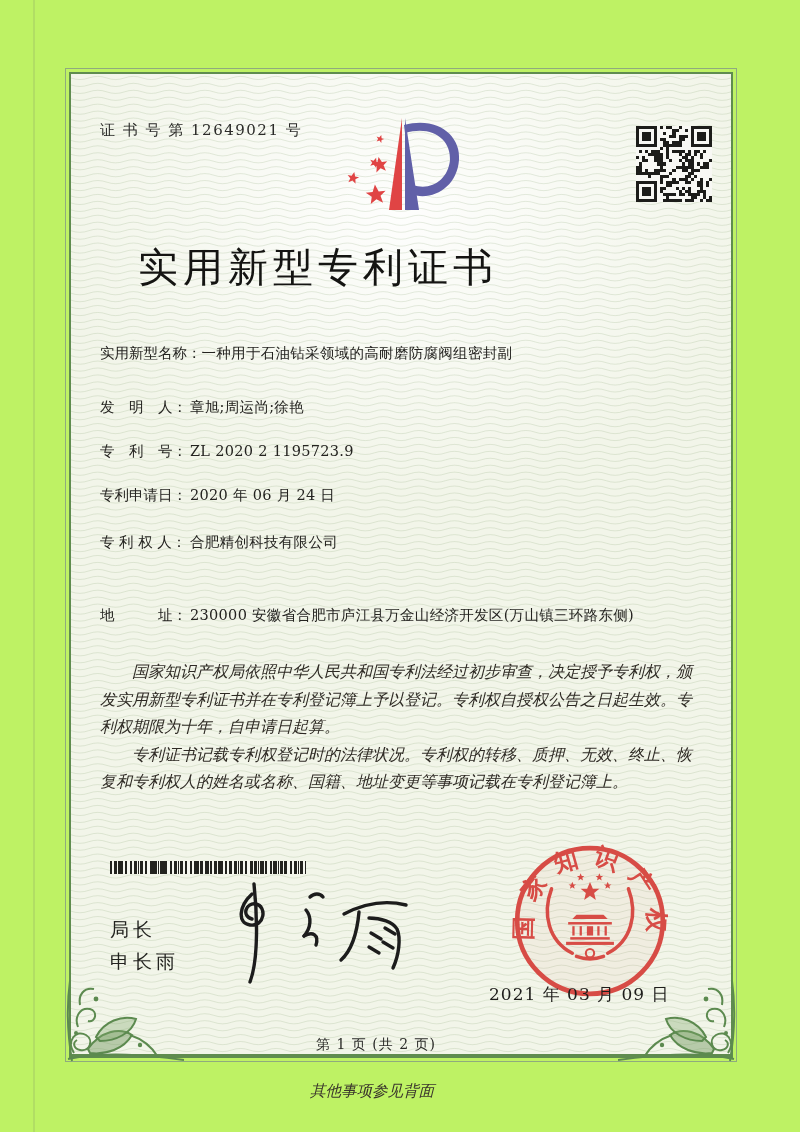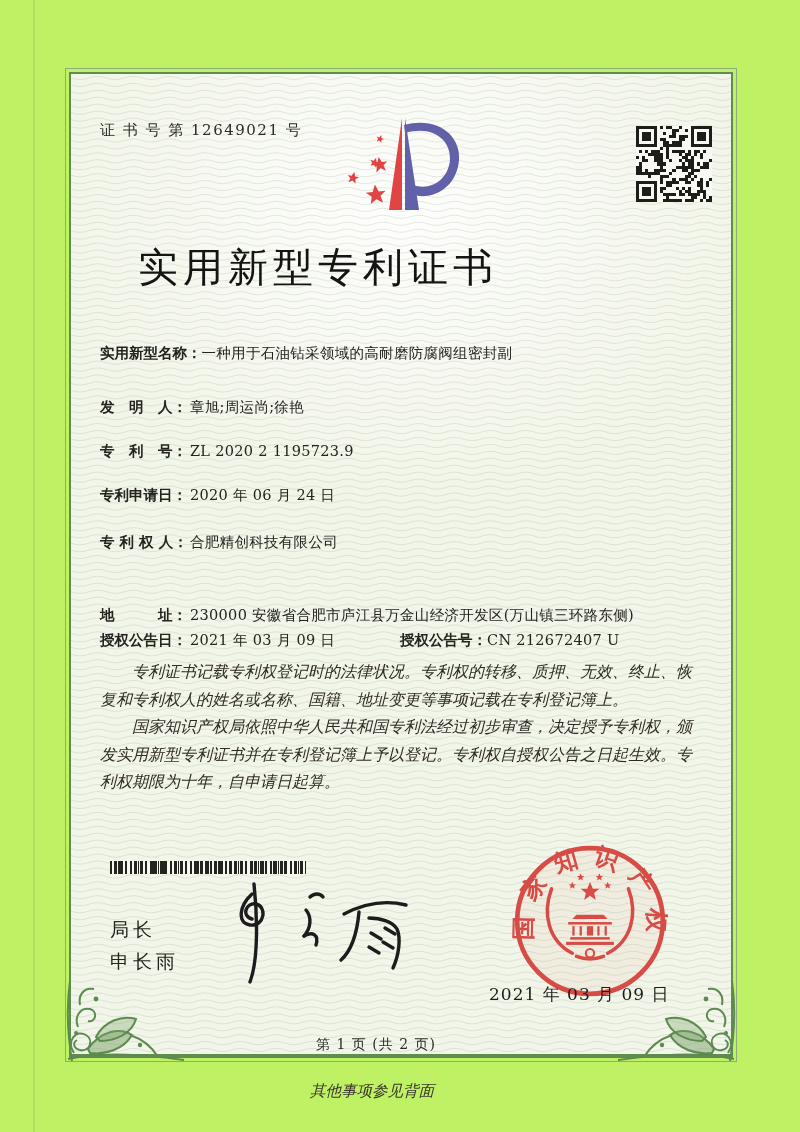--- a/index.html
+++ b/index.html
@@ -24,21 +24,21 @@
   
   .cert-no{position:absolute;left:100px;top:121px;font-size:15px;
     letter-spacing:1.5px;color:#2a2a28;}
   .logo{position:absolute;left:338px;top:112px;width:126px;height:104px;}
   .qr{position:absolute;left:636px;top:126px;width:76px;height:76px;}
   .title{position:absolute;left:0;top:240px;width:636px;text-align:center;
     font-size:40px;font-weight:500;letter-spacing:5px;color:#141412;}
   
   .field-row{position:absolute;left:100px;font-size:14.5px;line-height:22px;
     color:#242320;white-space:nowrap;}
-  .f-label{display:inline-block;min-width:90px;white-space:nowrap;font-weight:bold;}
+  .f-label{display:inline-block;min-width:90px;white-space:nowrap;}
   .f-value{letter-spacing:.3px;}
   .f-value.wide{display:inline-block;width:462px;white-space:normal;
     vertical-align:top;line-height:22px;}
   .pair2{position:absolute;left:300px;top:0;white-space:nowrap;}
   .pair2 .f-label{min-width:86px;}
   
   .legal{position:absolute;left:100px;top:658px;width:607px;
     font-size:16px;font-style:italic;line-height:27.5px;color:#2e2a24;}
   .legal p{margin:0;text-indent:2em;}
   
@@ -116,30 +116,24 @@
   </div>
   <div class="field-row" style="top:484px">
     <span class="f-label">专利申请日：</span><span class="f-value">2020 年 06 月 24 日</span>
   </div>
   <div class="field-row" style="top:531px">
     <span class="f-label">专 利 权 人：</span><span class="f-value">合肥精创科技有限公司</span>
   </div>
   <div class="field-row" style="top:604px">
     <span class="f-label">地　　　址：</span><span class="f-value wide">230000 安徽省合肥市庐江县万金山经济开发区(万山镇三环路东侧)</span>
   </div>
-  <div class="field-row" style="top:629px;width:620px">
-    <span class="f-label">授权公告日：</span><span class="f-value">2021 年 03 月 09 日</span>
-    <span class="pair2">
-      <span class="f-label">授权公告号：</span><span class="f-value">CN 212672407 U</span>
-    </span>
-  </div>
 
   <div class="legal">
+    <p>国家知识产权局依照中华人民共和国专利法经过初步审查，决定授予专利权，颁发实用新型专利证书并在专利登记簿上予以登记。专利权自授权公告之日起生效。专利权期限为十年，自申请日起算。</p>
     <p>专利证书记载专利权登记时的法律状况。专利权的转移、质押、无效、终止、恢复和专利权人的姓名或名称、国籍、地址变更等事项记载在专利登记簿上。</p>
-    <p>国家知识产权局依照中华人民共和国专利法经过初步审查，决定授予专利权，颁发实用新型专利证书并在专利登记簿上予以登记。专利权自授权公告之日起生效。专利权期限为十年，自申请日起算。</p>
   </div>
 
   <div class="barcode"></div>
 
   <div class="director-title">局长</div>
   <div class="director-name">申长雨</div>
 
   <svg class="signature" viewBox="0 0 205 108" fill="none" stroke="#1c1c1c" stroke-width="3.4" stroke-linecap="round" stroke-linejoin="round">
     <path d="M34,16 C21,28 19,45 32,47 C47,49 49,28 38,26 C28,24 23,38 34,41"></path>
     <path d="M36,6 C39,34 41,80 32,104"></path>

